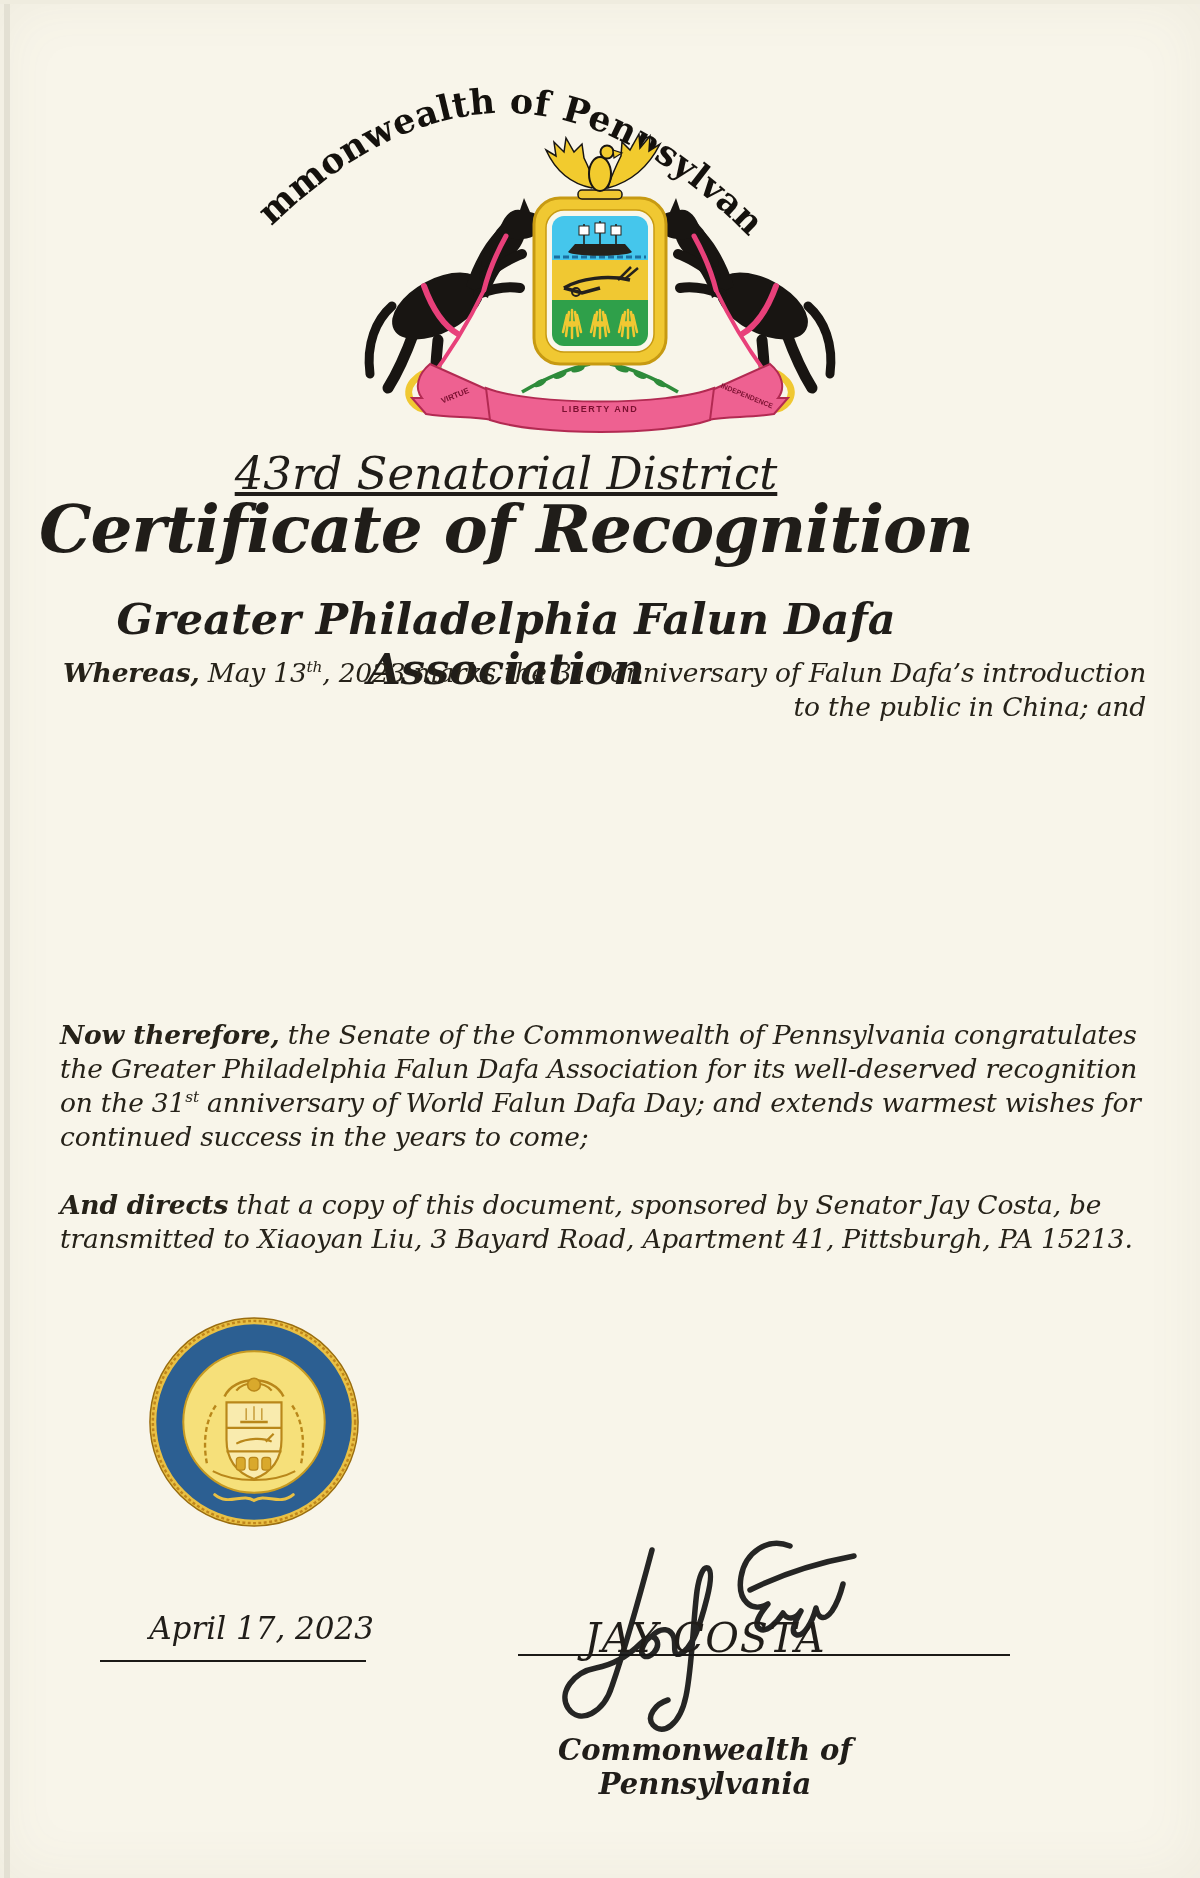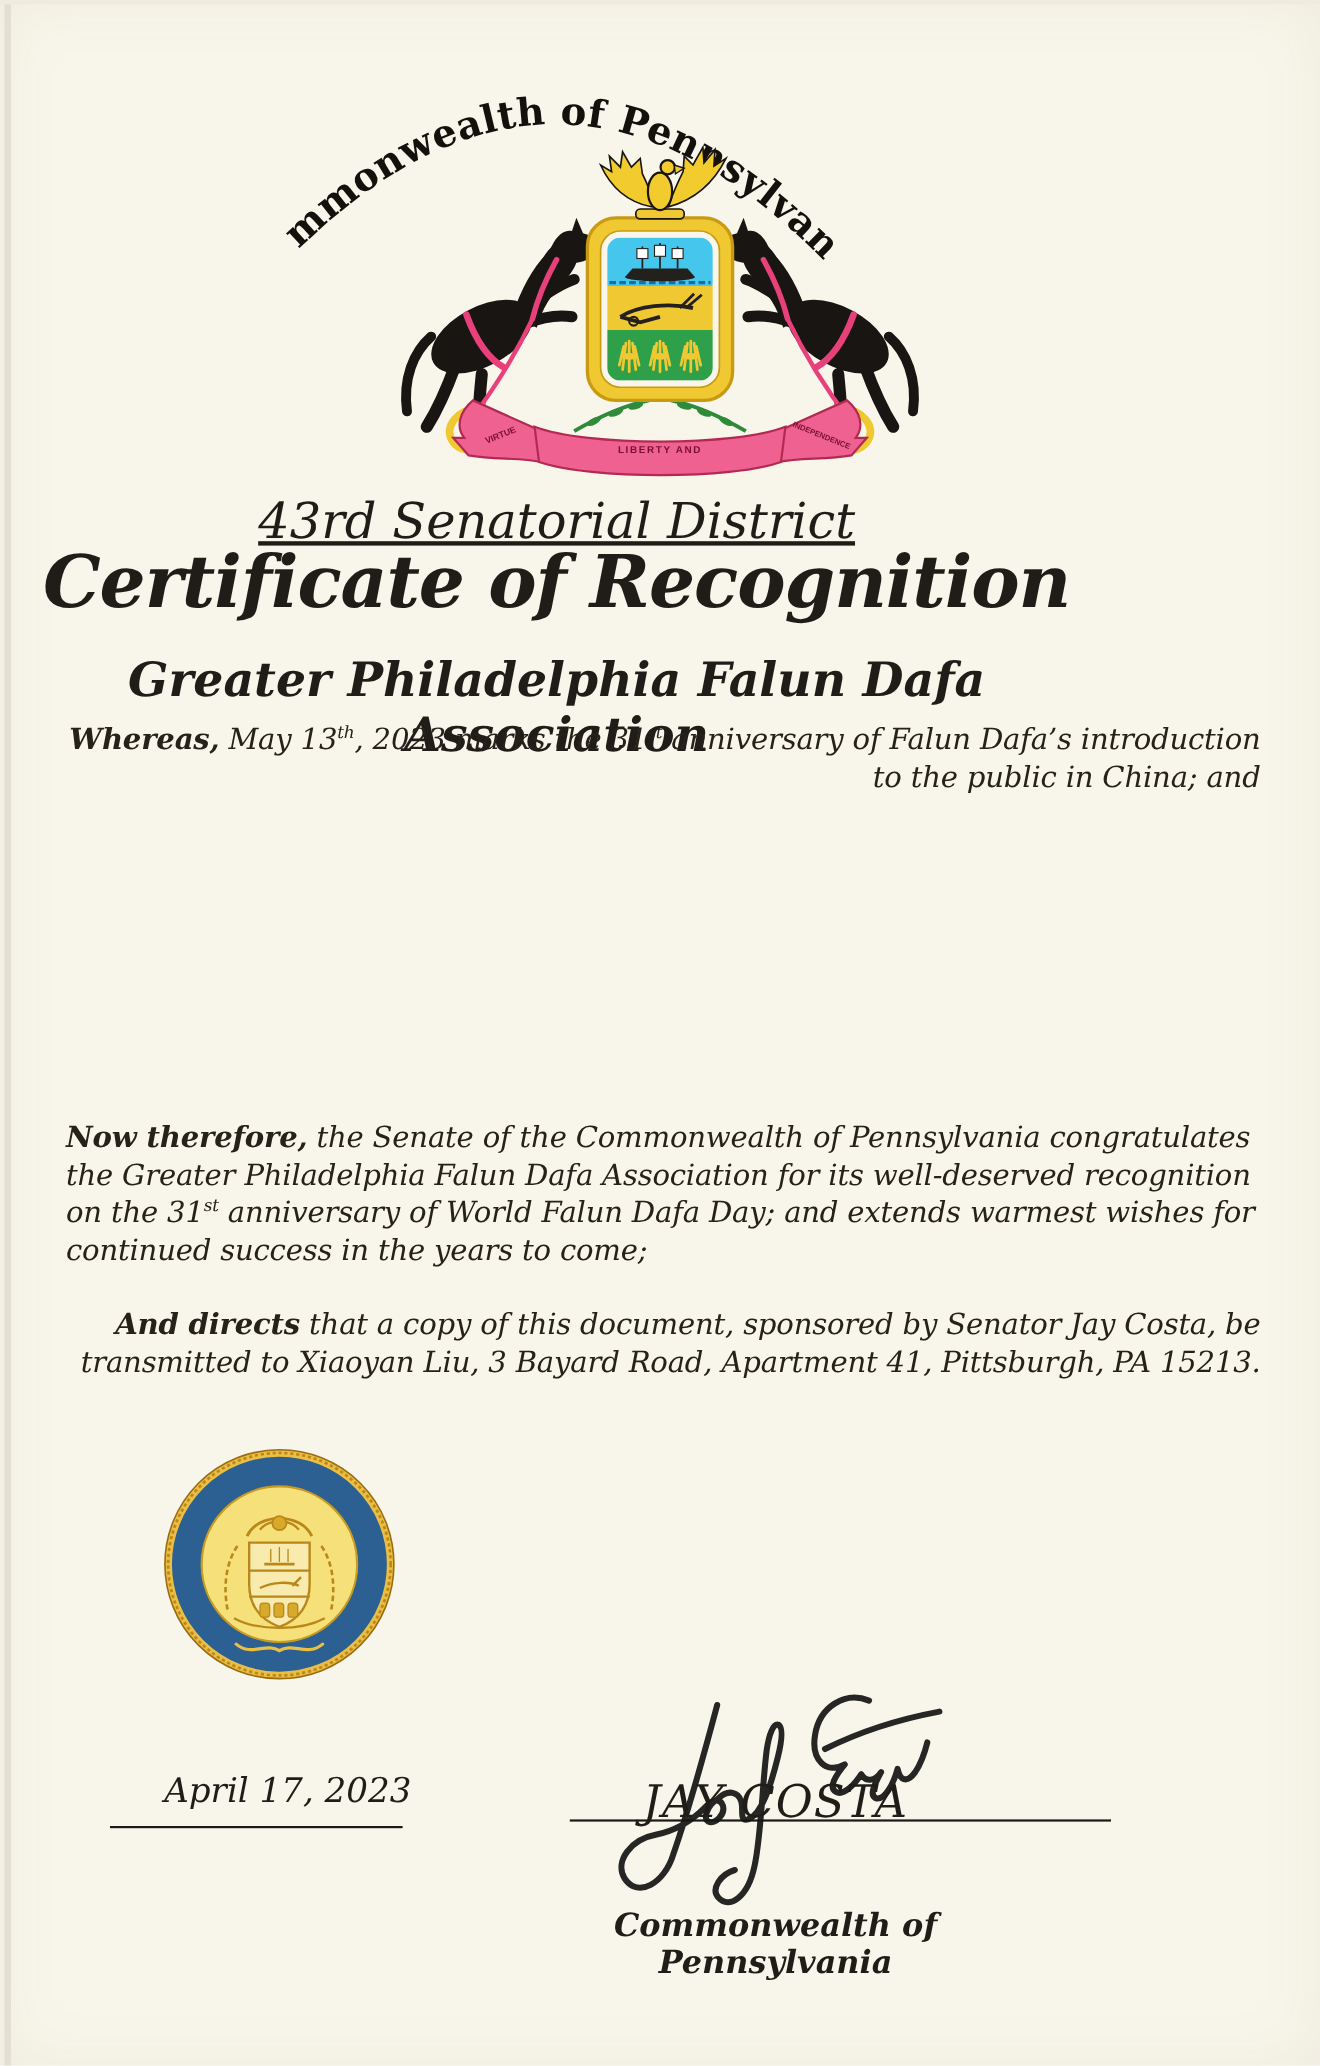--- a/index.html
+++ b/index.html
@@ -11,21 +11,21 @@
 
   .crest-svg{position:absolute;left:0;top:18px;}
 
   .heading{position:absolute;left:0;width:1012px;text-align:center;font-style:italic;}
   .district{top:447px;font-size:45px;font-weight:normal;text-decoration:underline;}
   .cert-title{top:490px;font-size:66px;font-weight:bold;letter-spacing:-1px;}
   .recipient{top:594px;font-size:43px;font-weight:bold;}
 
   .para{position:absolute;left:60px;width:1086px;margin:0;
         font-style:italic;font-size:26.5px;line-height:34px;letter-spacing:-0.2px;color:#262219;}
-  .p0{top:656px;text-align:right;} .p1{top:762px;} .p2{top:884px;} .p3{top:1018px;} .p4{top:1188px;text-align:right;}
+  .p0{top:656px;text-align:right;} .p1{top:762px;} .p2{top:884px;} .p3{top:1018px;} .p4{top:1188px;}
   .para .lead{font-weight:bold;}
   .para sup{font-size:0.58em;vertical-align:super;line-height:0;}
 
   .seal-svg{position:absolute;left:146px;top:1314px;}
 
   .date-block{position:absolute;left:92px;top:1610px;width:282px;text-align:right;
               font-style:italic;font-size:31px;}
   .date-rule{position:absolute;left:100px;top:1660px;width:266px;border-top:2px solid #1c1a17;}
   .sig-rule{position:absolute;left:518px;top:1654px;width:492px;border-top:2px solid #1c1a17;}
   .sig-block{position:absolute;left:455px;width:500px;text-align:center;font-style:italic;}

